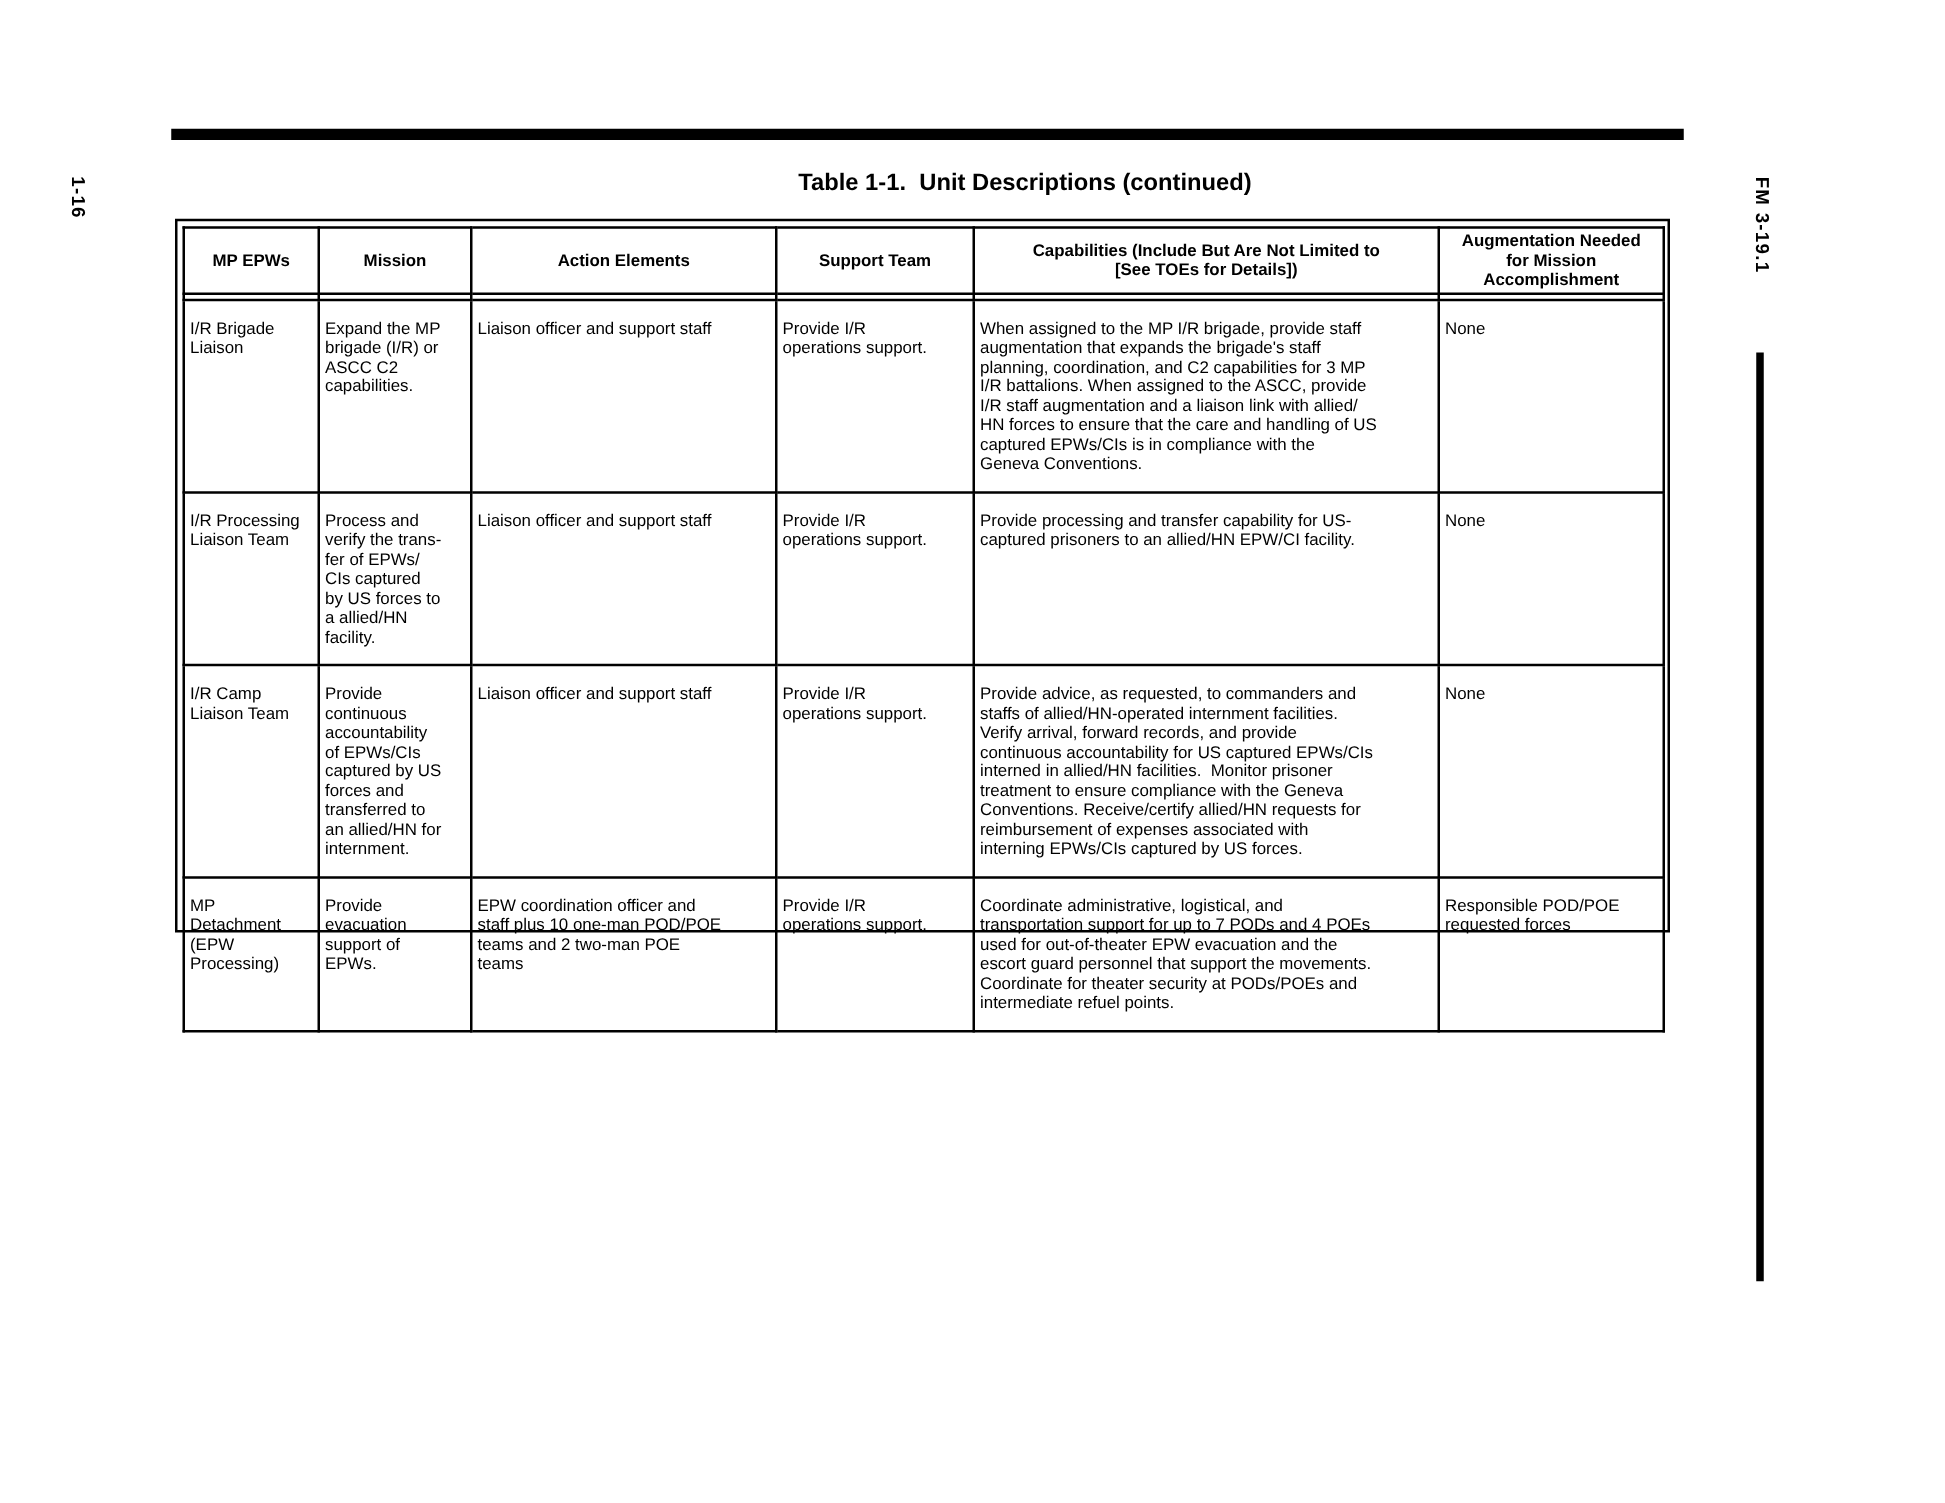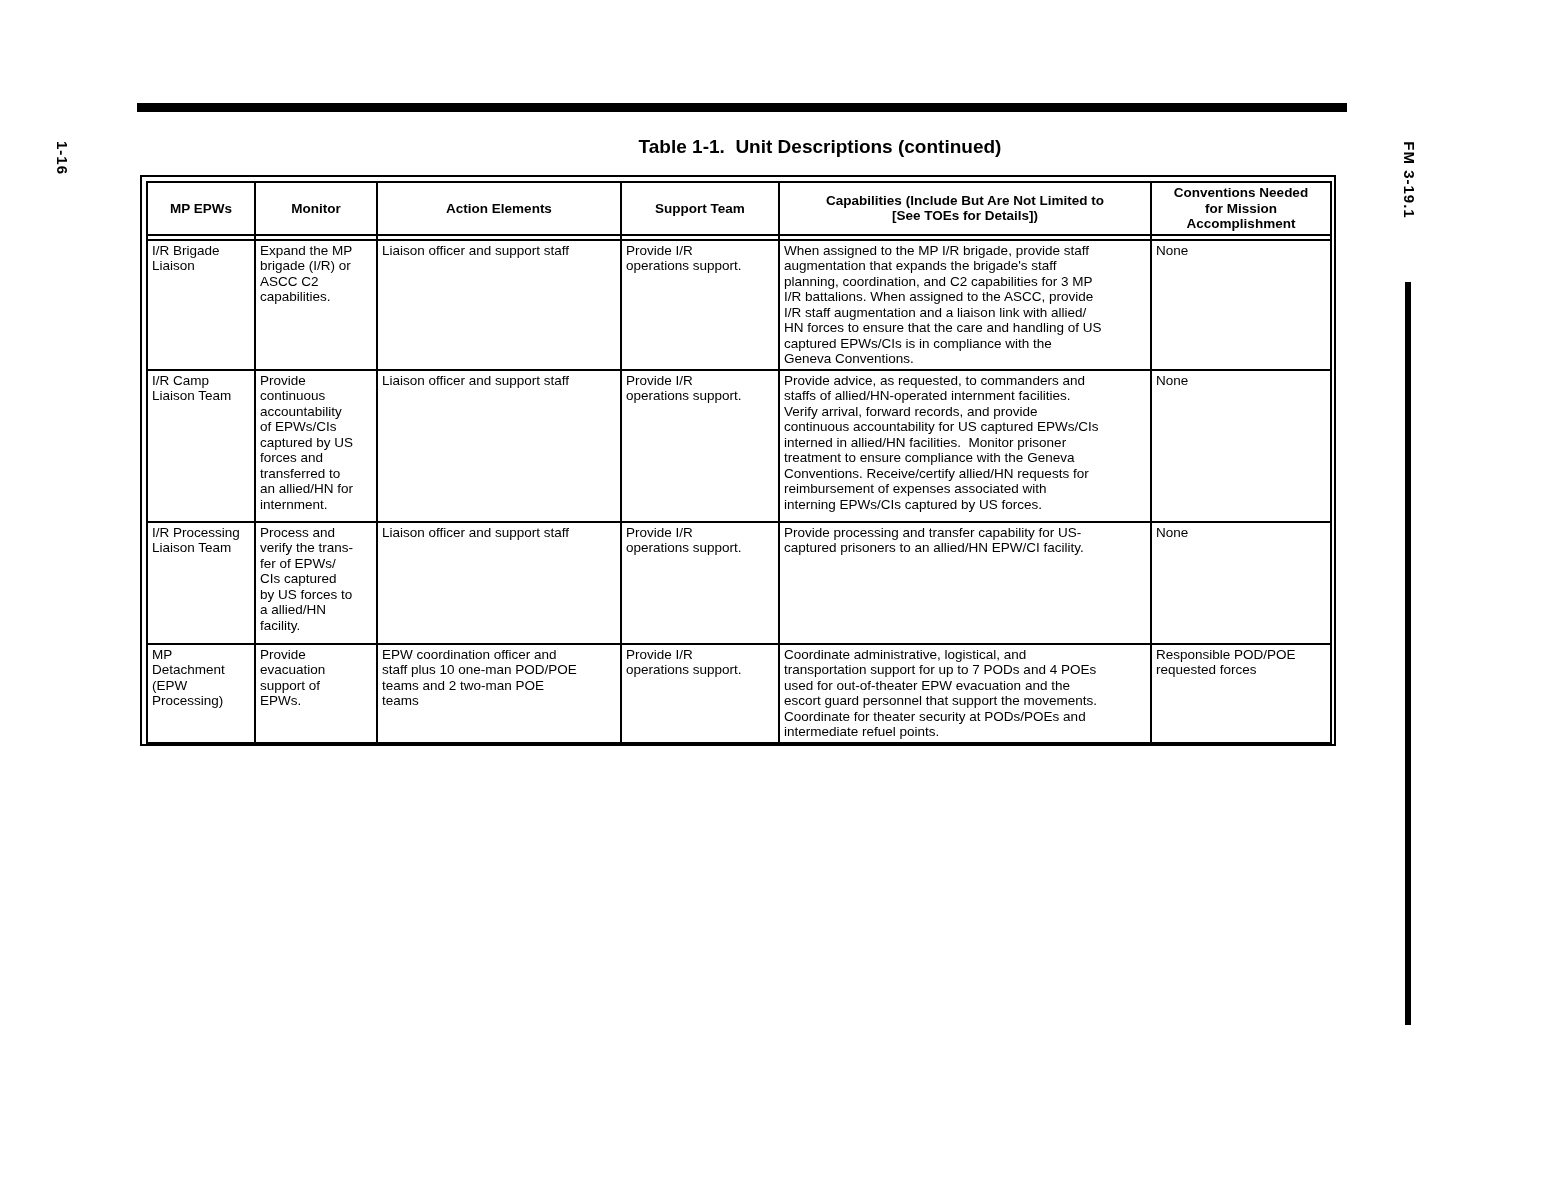--- a/index.html
+++ b/index.html
@@ -86,21 +86,21 @@
     box-sizing: border-box;
     white-space: pre-wrap;
   }
   table.unit-table th {
     font-weight: bold;
     text-align: center;
     vertical-align: middle;
     padding: 2px 3px;
   }
   table.unit-table td {
-    padding: 2px 4px;
+    padding: 14px 4px;
   }
   tr.spacer-row td {
     padding: 0;
     height: 5px;
     font-size: 0;
     line-height: 0;
   }
 </style>
 </head>
 <body>
@@ -123,26 +123,26 @@
         <col style="width:108px">
         <col style="width:122px">
         <col style="width:244px">
         <col style="width:158px">
         <col style="width:372px">
         <col style="width:180px">
       </colgroup>
       <tbody>
         <tr style="height:49px">
           <th>MP EPWs</th>
-          <th>Monitor</th>
+          <th>Mission</th>
           <th>Action Elements</th>
           <th>Support Team</th>
           <th>Capabilities (Include But Are Not Limited to
 [See TOEs for Details])</th>
-          <th>Conventions Needed
+          <th>Augmentation Needed
 for Mission
 Accomplishment</th>
         </tr>
         <tr class="spacer-row">
           <td></td>
             <td></td>
             <td></td>
           <td></td>
             <td></td>
             <td></td>
@@ -158,20 +158,37 @@
           <td>Provide I/R
 operations support.</td>
           <td>When assigned to the MP I/R brigade, provide staff
 augmentation that expands the brigade's staff
 planning, coordination, and C2 capabilities for 3 MP
 I/R battalions. When assigned to the ASCC, provide
 I/R staff augmentation and a liaison link with allied/
 HN forces to ensure that the care and handling of US
 captured EPWs/CIs is in compliance with the
 Geneva Conventions.</td>
+          <td>None</td>
+        </tr>
+        <tr style="height:122px">
+          <td>I/R Processing
+Liaison Team</td>
+          <td>Process and
+verify the trans-
+fer of EPWs/
+CIs captured
+by US forces to
+a allied/HN
+facility.</td>
+          <td>Liaison officer and support staff</td>
+          <td>Provide I/R
+operations support.</td>
+          <td>Provide processing and transfer capability for US-
+captured prisoners to an allied/HN EPW/CI facility.</td>
           <td>None</td>
         </tr>
         <tr style="height:152px">
           <td>I/R Camp
 Liaison Team</td>
           <td>Provide
 continuous
 accountability
 of EPWs/CIs
 captured by US
@@ -186,37 +203,20 @@
 staffs of allied/HN-operated internment facilities.
 Verify arrival, forward records, and provide
 continuous accountability for US captured EPWs/CIs
 interned in allied/HN facilities.  Monitor prisoner
 treatment to ensure compliance with the Geneva
 Conventions. Receive/certify allied/HN requests for
 reimbursement of expenses associated with
 interning EPWs/CIs captured by US forces.</td>
           <td>None</td>
         </tr>
-        <tr style="height:122px">
-          <td>I/R Processing
-Liaison Team</td>
-          <td>Process and
-verify the trans-
-fer of EPWs/
-CIs captured
-by US forces to
-a allied/HN
-facility.</td>
-          <td>Liaison officer and support staff</td>
-          <td>Provide I/R
-operations support.</td>
-          <td>Provide processing and transfer capability for US-
-captured prisoners to an allied/HN EPW/CI facility.</td>
-          <td>None</td>
-        </tr>
         <tr style="height:98px">
           <td>MP
 Detachment
 (EPW
 Processing)</td>
           <td>Provide
 evacuation
 support of
 EPWs.</td>
           <td>EPW coordination officer and

